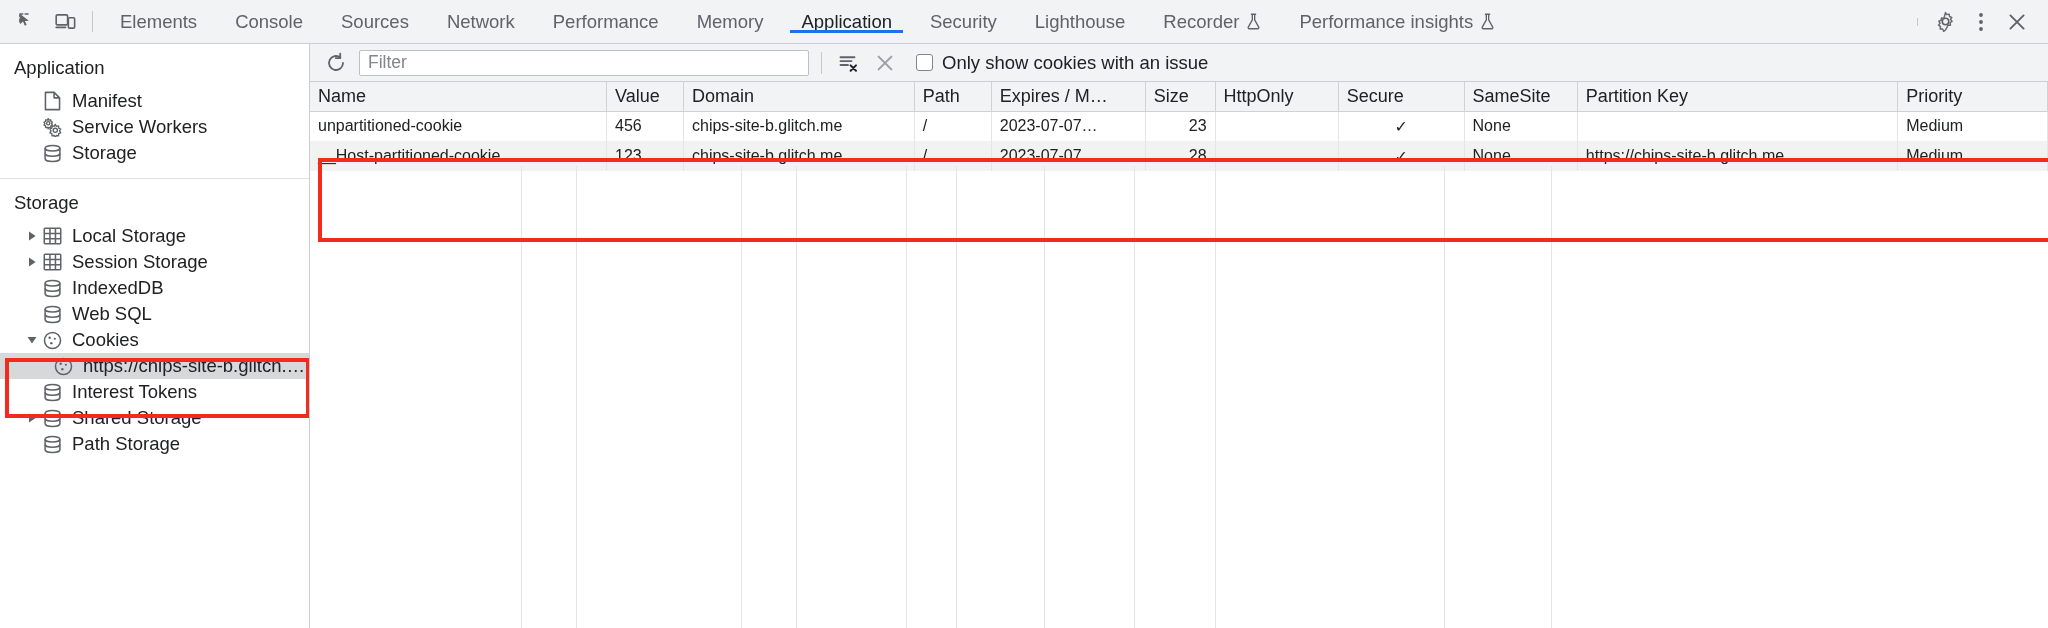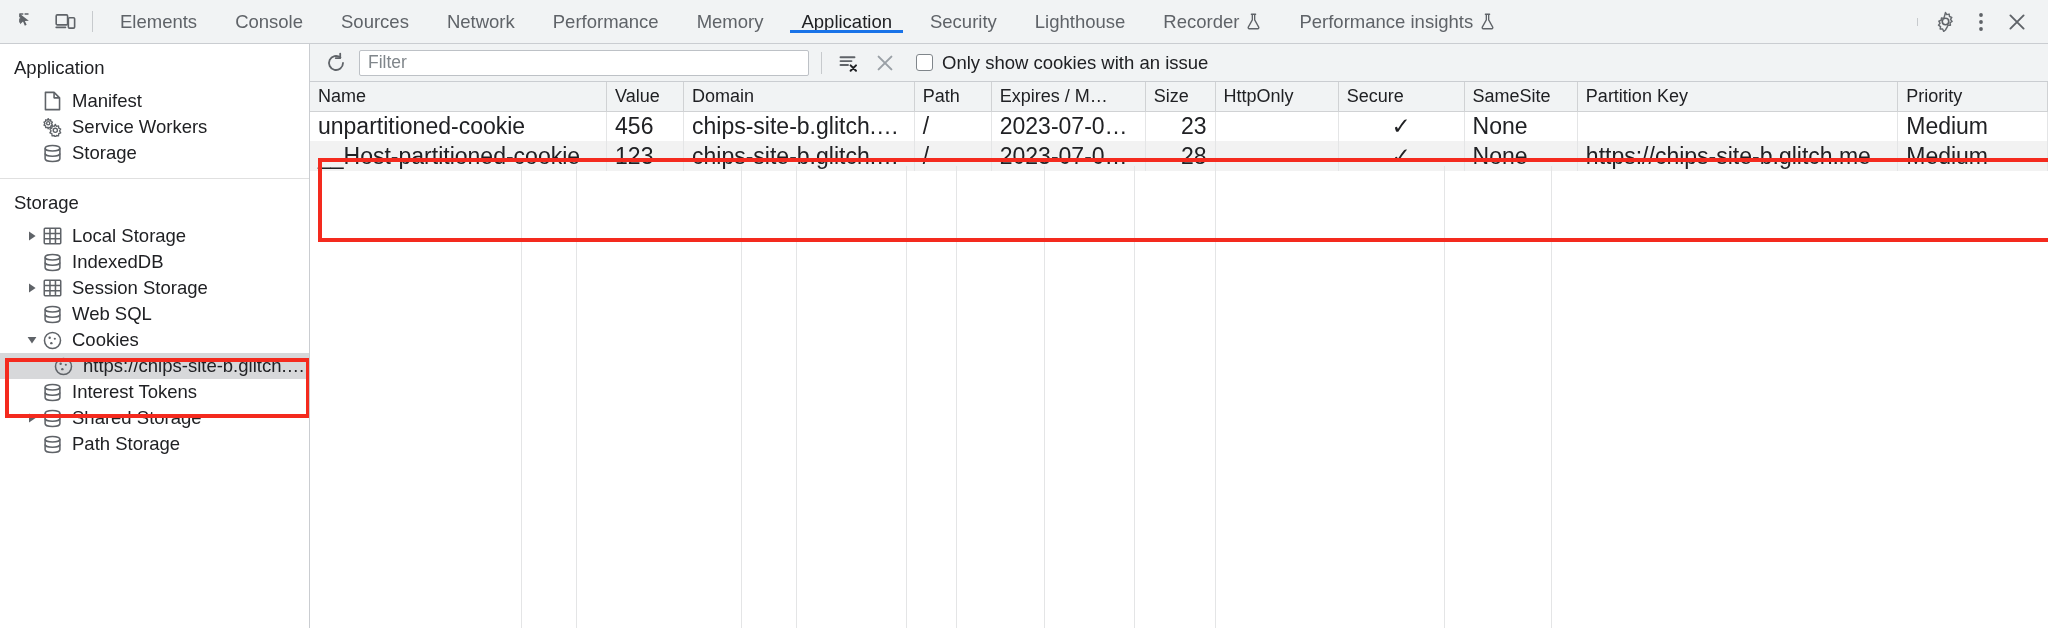--- a/index.html
+++ b/index.html
@@ -155,21 +155,21 @@
     font-size: 18px;
   }
   table.cookies td {
     height: 30px;
     padding: 0 8px;
     border-right: 1px solid #e4e5e6;
     color: #202124;
     white-space: nowrap;
     overflow: hidden;
     text-overflow: ellipsis;
-    font-size: 23px;
+    font-size: 16px;
   }
   tr.row-even td { background: #ffffff; }
   tr.row-odd td { background: #f2f2f2; }
   td.num { text-align: right; }
   td.center { text-align: center; }
   td.first-cell { padding-left: 24px; }
 
   
   .grid-filler { position: absolute; top: 84px; left: 0; right: 0; bottom: 0; pointer-events: none; }
   .grid-filler .vline { position: absolute; top: 0; bottom: 0; width: 1px; background: #e4e5e6; }
@@ -332,48 +332,48 @@
               <g fill="none" stroke="#5f6368" stroke-width="1.45">
                 <rect x="1.2" y="1.2" width="15.6" height="14.6" rx="0.8"></rect>
                 <path d="M1.2 6.2h15.6M1.2 11.1h15.6M6.6 1.2v14.6M11.8 1.2v14.6"></path>
               </g>
             </svg>
           </span>
           <span class="tree-label">Local Storage</span>
         </div>
 
         <div class="tree-item">
-          <span class="twisty empty"></span>
-          <span class="tree-icon">
-            <svg width="19" height="19" viewBox="0 0 18 18">
-              <g fill="none" stroke="#5f6368" stroke-width="1.45">
-                <ellipse cx="9" cy="4" rx="7" ry="2.6"></ellipse>
-                <path d="M2 4v10c0 1.45 3.13 2.6 7 2.6s7-1.15 7-2.6V4"></path>
-                <path d="M2 9c0 1.45 3.13 2.6 7 2.6s7-1.15 7-2.6"></path>
-              </g>
-            </svg>
-          </span>
-          <span class="tree-label">IndexedDB</span>
-        </div>
-
-        <div class="tree-item">
           <span class="twisty">
             <svg width="9" height="10" viewBox="0 0 9 10">
                 <path d="M1 0.6 L7.6 5 L1 9.4 Z" fill="#5f6368"></path>
               </svg>
           </span>
           <span class="tree-icon">
             <svg width="19" height="18" viewBox="0 0 18 17">
               <g fill="none" stroke="#5f6368" stroke-width="1.45">
                 <rect x="1.2" y="1.2" width="15.6" height="14.6" rx="0.8"></rect>
                 <path d="M1.2 6.2h15.6M1.2 11.1h15.6M6.6 1.2v14.6M11.8 1.2v14.6"></path>
               </g>
             </svg>
           </span>
           <span class="tree-label">Session Storage</span>
+        </div>
+
+        <div class="tree-item">
+          <span class="twisty empty"></span>
+          <span class="tree-icon">
+            <svg width="19" height="19" viewBox="0 0 18 18">
+              <g fill="none" stroke="#5f6368" stroke-width="1.45">
+                <ellipse cx="9" cy="4" rx="7" ry="2.6"></ellipse>
+                <path d="M2 4v10c0 1.45 3.13 2.6 7 2.6s7-1.15 7-2.6V4"></path>
+                <path d="M2 9c0 1.45 3.13 2.6 7 2.6s7-1.15 7-2.6"></path>
+              </g>
+            </svg>
+          </span>
+          <span class="tree-label">IndexedDB</span>
         </div>
 
         <div class="tree-item">
           <span class="twisty empty"></span>
           <span class="tree-icon">
             <svg width="19" height="19" viewBox="0 0 18 18">
               <g fill="none" stroke="#5f6368" stroke-width="1.45">
                 <ellipse cx="9" cy="4" rx="7" ry="2.6"></ellipse>
                 <path d="M2 4v10c0 1.45 3.13 2.6 7 2.6s7-1.15 7-2.6V4"></path>
                 <path d="M2 9c0 1.45 3.13 2.6 7 2.6s7-1.15 7-2.6"></path>

